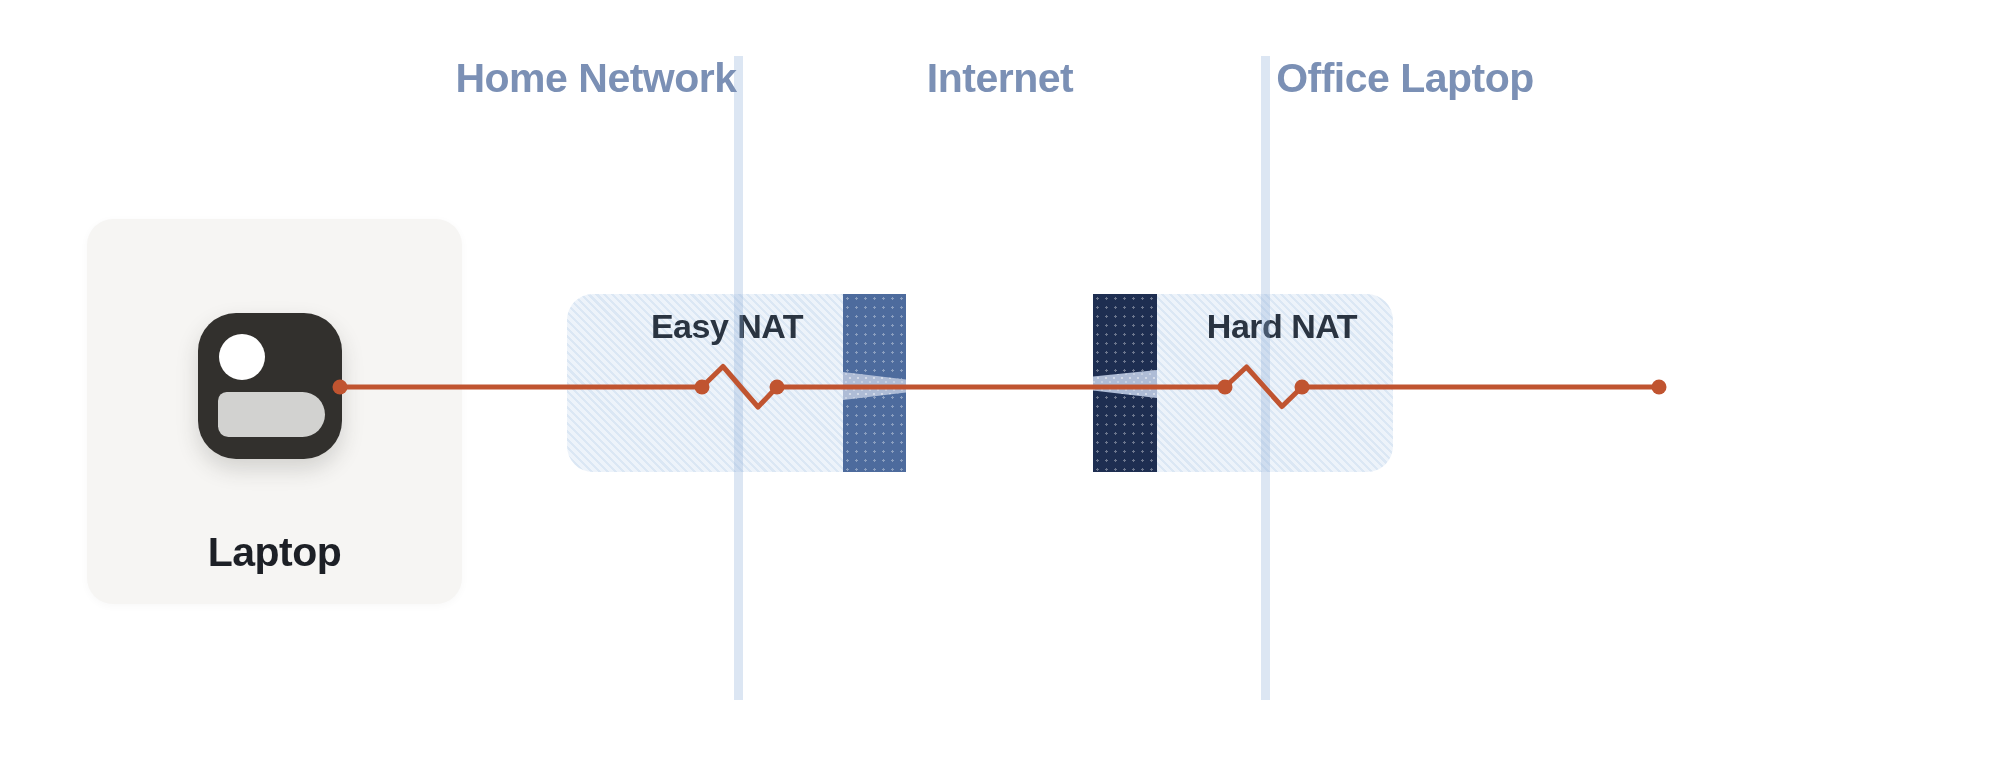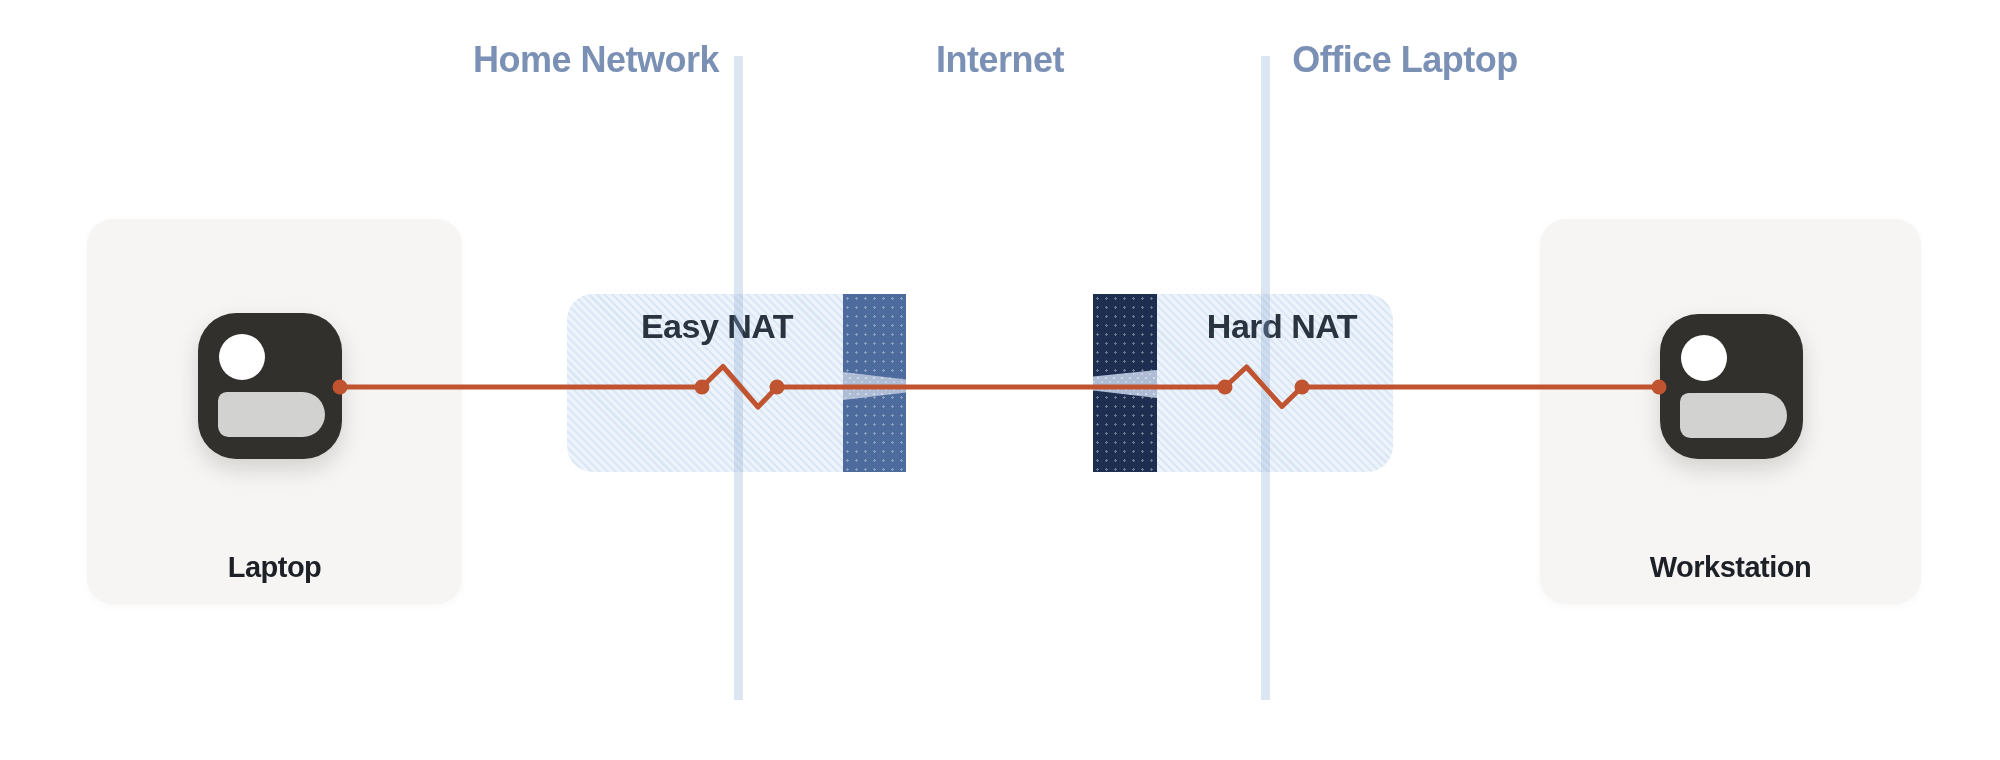--- a/index.html
+++ b/index.html
@@ -14,22 +14,22 @@
   .divider{
     position:absolute;top:56px;width:9px;height:644px;
     background:var(--divider, rgba(140,172,214,.30));
     z-index:2;
   }
   .d1{left:734px;}
   .d2{left:1261px;}
 
   
   .section-label{
-    position:absolute;top:42px;transform:translateX(-50%);
-    font-size:36px;font-weight:700;letter-spacing:-0.5px;line-height:1;
+    position:absolute;top:58px;transform:translateX(-50%);
+    font-size:41px;font-weight:700;letter-spacing:-0.5px;line-height:1;
     color:var(--section-label,#7b90b5);white-space:nowrap;z-index:4;
   }
   .l-home{left:596px;}
   .l-internet{left:1000px;}
   .l-office{left:1405px;}
 
   
   .card{
     position:absolute;top:219px;height:385px;border-radius:26px;
     background:var(--card,#f6f5f3);z-index:1;
@@ -48,22 +48,22 @@
   .icon-head{
     position:absolute;left:21px;top:21px;width:46px;height:46px;
     border-radius:50%;background:#ffffff;
   }
   .icon-body{
     position:absolute;left:20px;top:79px;width:107px;height:45px;
     border-radius:10px 26px 26px 12px;background:var(--icon-bar,#d2d2d0);
   }
 
   .device-label{
-    position:absolute;top:334px;left:50%;transform:translateX(-50%);
-    font-size:29px;font-weight:700;letter-spacing:-0.5px;line-height:1;
+    position:absolute;top:313px;left:50%;transform:translateX(-50%);
+    font-size:41px;font-weight:700;letter-spacing:-0.5px;line-height:1;
     color:var(--device-text,#1d2026);white-space:nowrap;
   }
 
   
   .natbox{
     position:absolute;top:294px;height:178px;z-index:1;
     background:repeating-linear-gradient(45deg,
       var(--hatch-a,#dbe7f4) 0px, var(--hatch-a,#dbe7f4) 2.2px,
       var(--hatch-b,#edf3fa) 2.2px, var(--hatch-b,#edf3fa) 5.6px);
   }
@@ -76,21 +76,21 @@
     background-size:9px 9px;
   }
   .bar-easy{right:0;width:63px;background-color:var(--easy-bar,#4d6b9d);}
   .bar-hard{left:0;width:64px;background-color:var(--hard-bar,#1e2e51);}
 
   .nat-title{
     position:absolute;top:12px;transform:translateX(-50%);
     font-size:34px;font-weight:700;letter-spacing:-0.5px;line-height:1.2;
     color:var(--nat-title,#2a3441);white-space:nowrap;
   }
-  .t-easy{left:150px;}
+  .t-easy{left:160px;}
   .t-hard{left:189px;}
 
   
   .overlay{
     position:absolute;left:0;top:0;width:2000px;height:760px;z-index:3;
     pointer-events:none;
   }
   .wire{
     fill:none;stroke:var(--accent,#c05430);stroke-width:5;
     stroke-linejoin:round;stroke-linecap:butt;
@@ -110,27 +110,20 @@
   <div class="section-label l-office">Office Laptop</div>
 
   <div class="card card-laptop">
     <div class="device-icon icon-laptop">
       <div class="icon-head"></div>
       <div class="icon-body"></div>
     </div>
     <div class="device-label">Laptop</div>
   </div>
 
-  <div class="card card-workstation">
-    <div class="device-icon icon-workstation">
-      <div class="icon-head"></div>
-      <div class="icon-body"></div>
-    </div>
-    <div class="device-label">Workstation</div>
-  </div>
 
   <div class="natbox nat-easy">
     <div class="nat-bar bar-easy"></div>
     <div class="nat-title t-easy">Easy NAT</div>
   </div>
 
   <div class="natbox nat-hard">
     <div class="nat-bar bar-hard"></div>
     <div class="nat-title t-hard">Hard NAT</div>
   </div>

